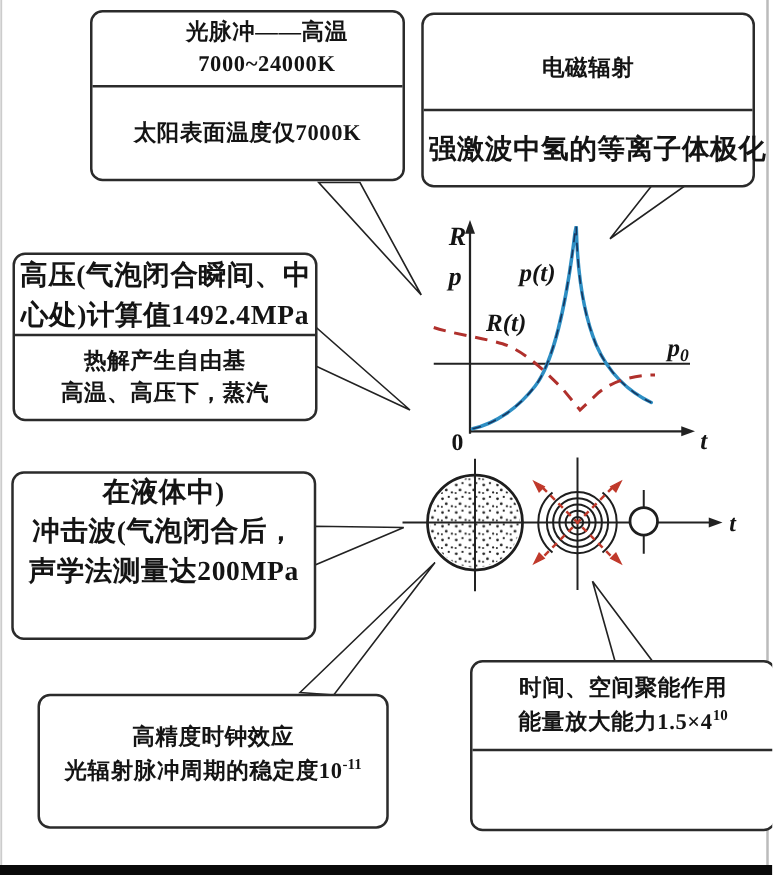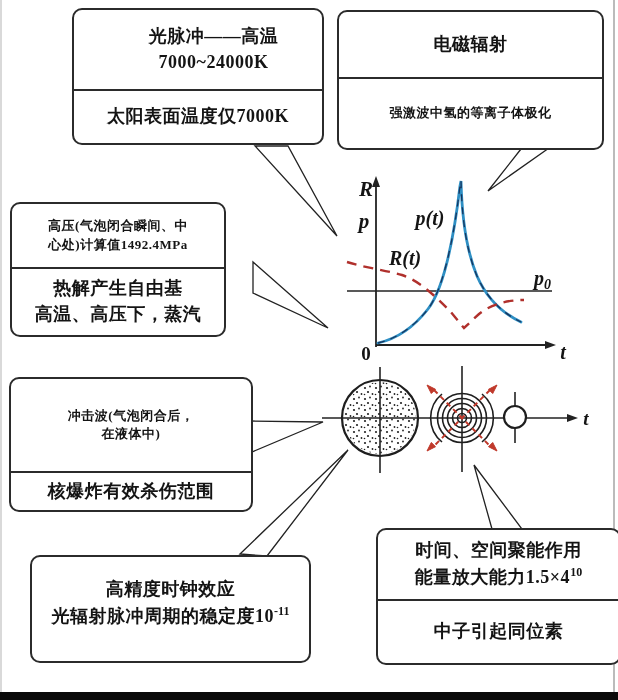--- a/index.html
+++ b/index.html
@@ -11,21 +11,21 @@
   .callout{
     position:absolute;z-index:2;background:#ffffff;
     border:2px solid #2b2b2b;border-radius:10px;
     display:flex;flex-direction:column;
     color:#141414;font-weight:bold;text-align:center;
     box-sizing:border-box;
   }
   .sec{display:flex;flex-direction:column;justify-content:center;box-sizing:border-box;padding:2px 4px;}
   .sec.bottom{border-top:2px solid #2b2b2b;flex:1;}
   .line{font-size:18px;line-height:1.42;letter-spacing:0.5px;white-space:nowrap;}
-  .line.small{font-size:13px;}
+  .line.small{font-size:22px;}
   .line sup{font-size:12px;letter-spacing:0;}
   .svgtext{font-family:"Liberation Serif","DejaVu Serif",serif;font-weight:bold;}
 </style>
 </head>
 <body>
 
 <div id="stage">
 
   <svg id="diagram-svg" width="618" height="700" viewBox="0 0 618 700">
     <defs>
@@ -101,69 +101,66 @@
         <polygon points="427,385 435.5,389.3 431.3,393.5" stroke-width="1"></polygon>
         <polygon points="427,451 435.5,446.7 431.3,442.5" stroke-width="1"></polygon>
         <polygon points="497,451 492.7,442.5 488.5,446.7" stroke-width="1"></polygon>
       </g>
 
       <circle cx="515" cy="417" r="11" fill="#ffffff" stroke="#1e1e1e" stroke-width="2.2"></circle>
     </g>
   </svg>
 
   <div class="callout" style="left:72px;top:8px;width:252px;height:137px;">
-    <div class="sec top" style="height:79px;margin-left:31px;">
+    <div class="sec top" style="height:58px;margin-left:31px;">
       <div class="line">光脉冲——高温</div>
       <div class="line">7000~24000K</div>
     </div>
     <div class="sec bottom">
       <div class="line">太阳表面温度仅7000K</div>
     </div>
   </div>
 
   <div class="callout" style="left:337px;top:10px;width:267px;height:140px;">
-    <div class="sec top" style="height:65px;">
+    <div class="sec top" style="height:65px;margin-top:10px;">
       <div class="line">电磁辐射</div>
     </div>
     <div class="sec bottom">
       <div class="line small">强激波中氢的等离子体极化</div>
     </div>
   </div>
 
-  <div class="callout" style="left:10px;top:202px;width:216px;height:135px;">
+  <div class="callout" style="left:10px;top:202px;width:244px;height:135px;">
     <div class="sec top" style="height:63px;">
       <div class="line small">高压(气泡闭合瞬间、中</div>
       <div class="line small">心处)计算值1492.4MPa</div>
     </div>
     <div class="sec bottom">
       <div class="line">热解产生自由基</div>
       <div class="line">高温、高压下，蒸汽</div>
     </div>
   </div>
 
   <div class="callout" style="left:9px;top:377px;width:244px;height:135px;">
     <div class="sec top" style="height:92px;">
+      <div class="line small">在液体中)</div>
       <div class="line small">冲击波(气泡闭合后，</div>
-      <div class="line small">在液体中)</div>
-    </div>
-    <div class="sec bottom">
-      <div class="line">核爆炸有效杀伤范围</div>
+      <div class="line small">声学法测量达200MPa</div>
     </div>
   </div>
 
   <div class="callout" style="left:30px;top:555px;width:281px;height:108px;">
     <div class="sec top" style="height:92px;">
       <div class="line">高精度时钟效应</div>
       <div class="line"><span>光辐射脉冲周期的稳定度10</span><sup>-11</sup></div>
     </div>
   </div>
 
   <div class="callout" style="left:376px;top:528px;width:245px;height:137px;">
     <div class="sec top" style="height:69px;">
       <div class="line">时间、空间聚能作用</div>
       <div class="line"><span>能量放大能力1.5×4</span><sup>10</sup></div>
     </div>
     <div class="sec bottom">
-      <div class="line">中子引起同位素</div>
     </div>
   </div>
 
 </div>
 
 </body></html>

